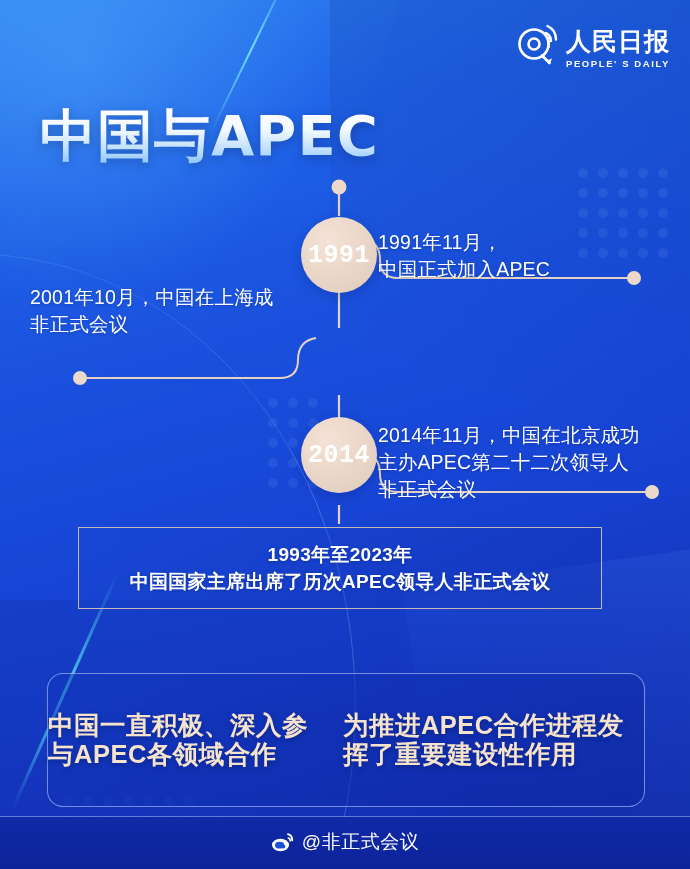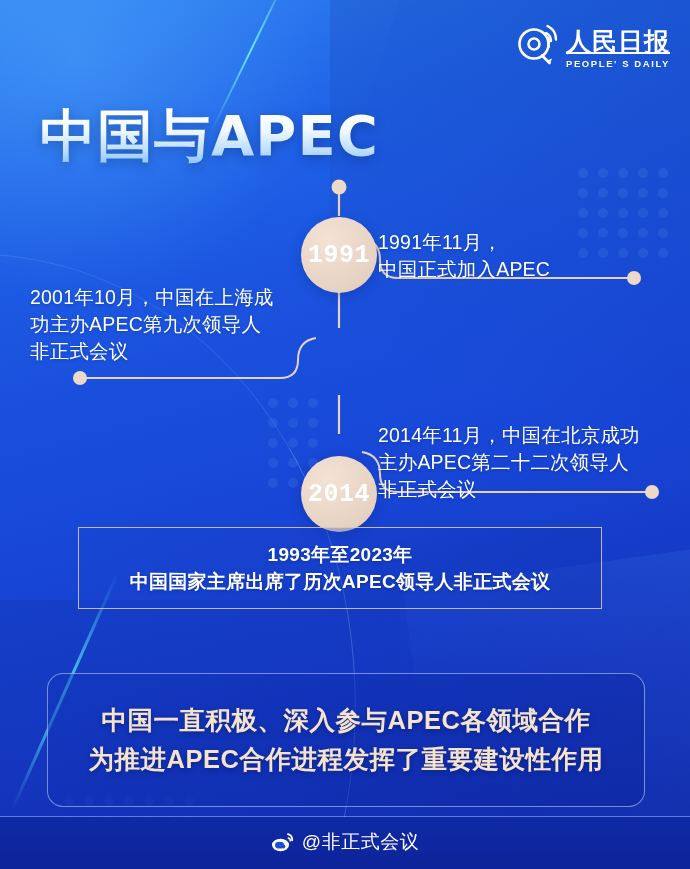--- a/index.html
+++ b/index.html
@@ -52,21 +52,21 @@
   .dots{position:absolute;opacity:.5;}
   .dots i{position:absolute;width:10px;height:10px;border-radius:50%;background:rgba(150,200,255,.20);}
   .footer-band{position:absolute;left:0;right:0;bottom:0;height:52px;
       background:linear-gradient(180deg,#0f2aa6,#0d2399);}
   .footer-rule{position:absolute;left:0;right:0;bottom:52px;height:1px;background:rgba(190,215,255,.45);}
 
   
   .logo{position:absolute;right:20px;top:22px;display:flex;align-items:flex-end;gap:6px;}
   .logo .at{position:relative;width:44px;height:46px;}
   .logo .at svg{display:block;}
-  .logo .cn{color:#fff;font-size:25px;font-weight:bold;letter-spacing:1px;line-height:1;text-decoration:underline;}
+  .logo .cn{color:#fff;font-size:25px;font-weight:bold;letter-spacing:1px;line-height:1;}
   .logo .en{color:#fff;font-size:9.5px;letter-spacing:1.6px;line-height:1;margin-top:5px;font-weight:bold;}
 
   
   .title{
     position:absolute;left:40px;top:108px;
     font-size:56px;font-weight:bold;line-height:1;letter-spacing:1px;
     background:linear-gradient(180deg,#ffffff 0%,#f2f9ff 38%,#b9dcff 78%,#8cc4fb 100%);
     -webkit-background-clip:text;background-clip:text;color:transparent;
     -webkit-text-fill-color:transparent;
     filter:drop-shadow(0 3px 6px rgba(5,25,90,.35));
@@ -97,21 +97,21 @@
     background:linear-gradient(120deg,rgba(23,70,205,.28),rgba(16,45,170,.28));
   }
   .stmt div{color:#ffffff;font-size:19px;font-weight:bold;line-height:1.15;letter-spacing:.3px;
             text-shadow:0 1px 3px rgba(5,25,90,.35);}
 
   
   .concl{
     position:absolute;left:47px;top:673px;width:596px;height:132px;
     border:1.5px solid rgba(200,220,255,.55);border-radius:16px;
     background:linear-gradient(150deg,rgba(18,56,190,.55),rgba(13,38,160,.55));
-    display:flex;flex-direction:column;align-items:center;justify-content:center;gap:9px;
+    display:flex;flex-direction:row;align-items:center;justify-content:center;gap:9px;
   }
   .concl div{
     color:#f5e3cd;font-size:25.5px;font-weight:bold;line-height:1.15;letter-spacing:.5px;
     text-shadow:0 2px 5px rgba(4,20,80,.45);
   }
 
   
   .footer{position:absolute;left:0;right:0;bottom:14px;display:flex;
           align-items:center;justify-content:center;gap:7px;}
   .footer .wb{width:24px;height:20px;}
@@ -250,32 +250,31 @@
       <path d="M316 338 q-18 3 -18 22 v0 q0 18 -18 18 H86" fill="none" stroke="#e6d2c2" stroke-width="2"></path>
       <circle cx="80" cy="378" r="7" fill="#ecd9c9"></circle>
 
       <path d="M362 452 q18 3 18 22 v0 q0 18 18 18 H646" fill="none" stroke="#e6d2c2" stroke-width="2"></path>
       <circle cx="652" cy="492" r="7" fill="#ecd9c9"></circle>
     </svg>
 
     <div class="node" style="left:301px;top:217px;width:76px;height:76px;">
       <span>1991</span>
     </div>
-    <div class="node" style="left:301px;top:456px;width:76px;height:76px;">
+    <div class="node" style="left:301px;top:417px;width:76px;height:76px;">
       <span>2014</span>
     </div>
 
     <div class="entry-text right" style="top:198px;">
       <div>1991年11月，</div>
       <div>中国正式加入APEC</div>
     </div>
 
     <div class="entry-text left" style="top:284px;">
       <div>2001年10月，中国在上海成</div>
-      <div>功主办APEC第九次领导人</div>
       <div>非正式会议</div>
     </div>
 
     <div class="entry-text right" style="top:391px;">
       <div>2014年11月，中国在北京成功</div>
       <div>主办APEC第二十二次领导人</div>
       <div>非正式会议</div>
     </div>
   </div>
 

